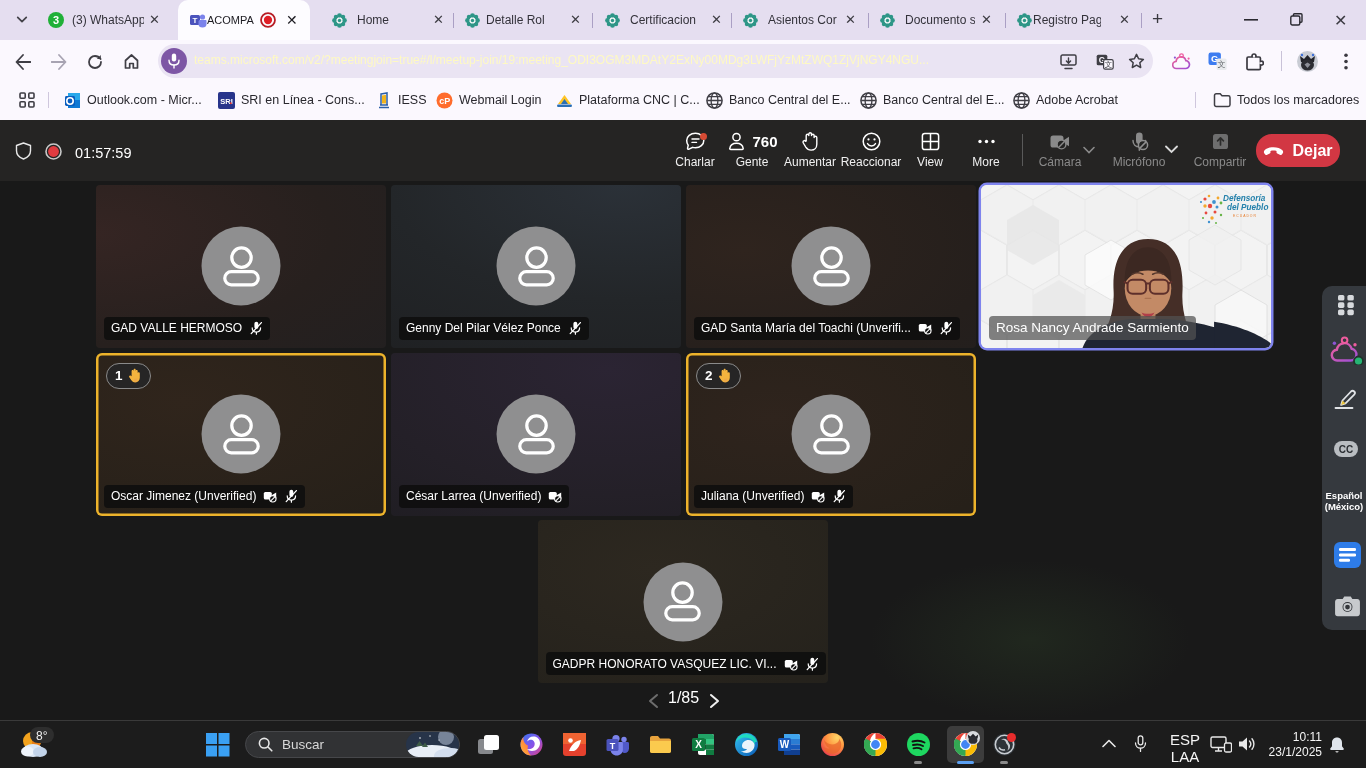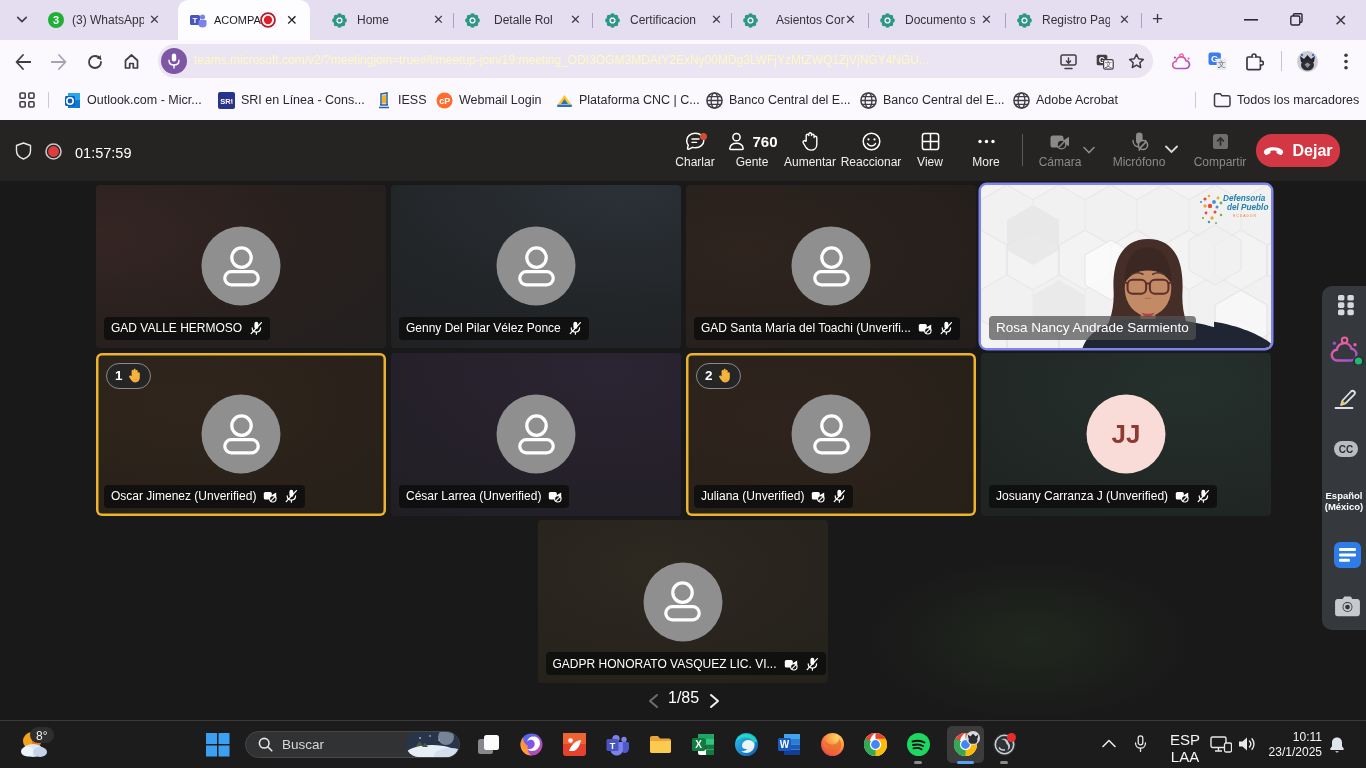--- a/index.html
+++ b/index.html
@@ -58,21 +58,21 @@
     <span class="closex abs" style="left:149px;top:12px">✕</span>
 
     <div class="activetab" style="left:178px;width:132px"></div>
     <div class="tab" style="left:190px;width:120px">
       <svg width="17" height="16" viewBox="0 0 17 16" style="flex:none">
           <rect x="0" y="3" width="10" height="10" rx="1.5" fill="#4b53bc"></rect>
           <text x="5" y="11" font-size="8" font-weight="bold" fill="#fff" text-anchor="middle" font-family="Liberation Sans">T</text>
           <circle cx="12.5" cy="5" r="2.6" fill="#7b83eb"></circle>
           <path d="M9.5 8h6c.6 0 1 .4 1 1v3.2c0 2-1.5 3.3-4 3.3s-4-1.3-4-3.3V9" fill="#7b83eb"></path>
         </svg>
-      <span class="title" style="margin-left:7px;width:47px;color:#1d1c22;font-size:11px">ACOMPA</span>
+      <span class="title" style="width:47px;color:#1d1c22;font-size:11px">ACOMPA</span>
     </div>
     <svg class="abs" style="left:260px;top:12px" width="16" height="16" viewBox="0 0 17 17">
         <circle cx="8.5" cy="8.5" r="7.4" fill="none" stroke="#b71c24" stroke-width="1.9"></circle>
         <circle cx="8.5" cy="8.5" r="4.4" fill="#e01e26"></circle>
       </svg>
     <span class="closex abs" style="left:286px;top:12px;font-size:14px;color:#1d1c22">✕</span>
 
     <div class="tab" style="left:331px;width:100px">
       <svg width="17" height="17" viewBox="0 0 24 24" style="flex:none">
           <g fill="#2d9687">
@@ -101,21 +101,21 @@
             <circle cx="5" cy="12" r="3.4"></circle>
             <circle cx="19" cy="12" r="3.4"></circle>
             <circle cx="7" cy="7" r="3.1"></circle>
             <circle cx="17" cy="7" r="3.1"></circle>
             <circle cx="7" cy="17" r="3.1"></circle>
             <circle cx="17" cy="17" r="3.1"></circle>
           </g>
           <circle cx="12" cy="12" r="4.2" fill="#eef6f4"></circle>
           <circle cx="12" cy="12" r="2.4" fill="#2d9687"></circle>
         </svg>
-      <span class="title" style="margin-left:13px;width:64px">Detalle Rol</span>
+      <span class="title" style="margin-left:5px;width:64px">Detalle Rol</span>
     </div>
     <span class="closex abs" style="left:570px;top:12px">✕</span>
     <div class="tabsep" style="left:592px"></div>
 
     <div class="tab" style="left:604px;width:104px">
       <svg width="17" height="17" viewBox="0 0 24 24" style="flex:none">
           <g fill="#2d9687">
             <circle cx="12" cy="5" r="3.4"></circle>
             <circle cx="12" cy="19" r="3.4"></circle>
             <circle cx="5" cy="12" r="3.4"></circle>
@@ -141,21 +141,21 @@
             <circle cx="5" cy="12" r="3.4"></circle>
             <circle cx="19" cy="12" r="3.4"></circle>
             <circle cx="7" cy="7" r="3.1"></circle>
             <circle cx="17" cy="7" r="3.1"></circle>
             <circle cx="7" cy="17" r="3.1"></circle>
             <circle cx="17" cy="17" r="3.1"></circle>
           </g>
           <circle cx="12" cy="12" r="4.2" fill="#eef6f4"></circle>
           <circle cx="12" cy="12" r="2.4" fill="#2d9687"></circle>
         </svg>
-      <span class="title" style="margin-left:17px;width:70px">Asientos Cor</span>
+      <span class="title" style="margin-left:9px;width:70px">Asientos Cor</span>
     </div>
     <span class="closex abs" style="left:845px;top:12px">✕</span>
     <div class="tabsep" style="left:868px"></div>
 
     <div class="tab" style="left:879px;width:104px">
       <svg width="17" height="17" viewBox="0 0 24 24" style="flex:none">
           <g fill="#2d9687">
             <circle cx="12" cy="5" r="3.4"></circle>
             <circle cx="12" cy="19" r="3.4"></circle>
             <circle cx="5" cy="12" r="3.4"></circle>
@@ -181,21 +181,21 @@
             <circle cx="5" cy="12" r="3.4"></circle>
             <circle cx="19" cy="12" r="3.4"></circle>
             <circle cx="7" cy="7" r="3.1"></circle>
             <circle cx="17" cy="7" r="3.1"></circle>
             <circle cx="7" cy="17" r="3.1"></circle>
             <circle cx="17" cy="17" r="3.1"></circle>
           </g>
           <circle cx="12" cy="12" r="4.2" fill="#eef6f4"></circle>
           <circle cx="12" cy="12" r="2.4" fill="#2d9687"></circle>
         </svg>
-      <span class="title" style="margin-left:9px;width:68px">Registro Pag</span>
+      <span class="title" style="width:68px">Registro Pag</span>
     </div>
     <span class="closex abs" style="left:1119px;top:12px">✕</span>
     <div class="tabsep" style="left:1141px"></div>
     <span class="abs" style="left:1152px;top:8px;font-size:19px;color:#3a3940;font-weight:300">+</span>
 
     <svg class="abs" style="left:1244px;top:19px" width="14" height="2" viewBox="0 0 14 2">
         <rect width="14" height="1.6" fill="#2a2930"></rect>
       </svg>
     <svg class="abs" style="left:1290px;top:13px" width="13" height="13" viewBox="0 0 13 13">
         <rect x="0.8" y="3" width="9" height="9" rx="1.5" fill="none" stroke="#2a2930" stroke-width="1.4"></rect>
@@ -645,30 +645,20 @@
           <svg width="15" height="15" viewBox="0 0 15 15">
             <use href="#hand"></use>
           </svg>
         </div>
       <div class="nameplate">Juliana (Unverified)<svg width="14" height="14" viewBox="0 0 14 14">
             <use href="#camoff"></use>
           </svg><svg width="14" height="14" viewBox="0 0 14 14">
             <use href="#micoff"></use>
           </svg></div>
     </div>
-    <div class="tile" style="left:981px;top:352.5px;background:radial-gradient(150% 140% at 70% 20%, #25302c 0%, #202624 55%, #1b1e1d 100%)">
-      <div class="avatar" style="background:#f9dcd7">
-          <span style="font-size:26px;font-weight:bold;color:#8e3a30">JJ</span>
-        </div>
-      <div class="nameplate" style="font-size:12px">Josuany Carranza J (Unverified)<svg width="14" height="14" viewBox="0 0 14 14">
-            <use href="#camoff"></use>
-          </svg><svg width="14" height="14" viewBox="0 0 14 14">
-            <use href="#micoff"></use>
-          </svg></div>
-    </div>
 
     <div class="tile" style="left:537.5px;top:520px;background:radial-gradient(160% 150% at 40% 30%, #2d2820 0%, #25221c 55%, #1e211d 100%)">
       <div class="avatar">
           <svg width="46" height="46" viewBox="0 0 44 44">
             <use href="#person"></use>
           </svg>
         </div>
       <div class="nameplate" style="font-size:12px">GADPR HONORATO VASQUEZ LIC. VI...<svg width="14" height="14" viewBox="0 0 14 14">
             <use href="#camoff"></use>
           </svg><svg width="14" height="14" viewBox="0 0 14 14">

